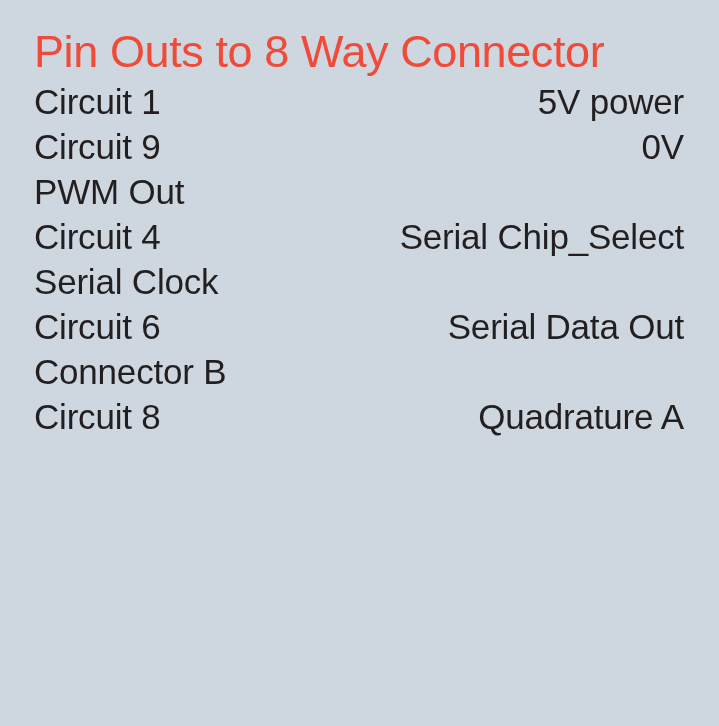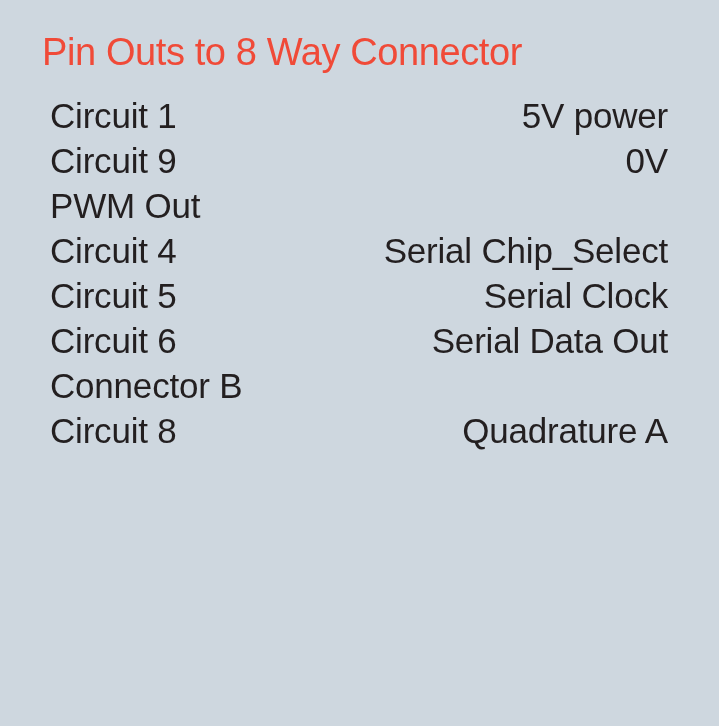--- a/index.html
+++ b/index.html
@@ -24,31 +24,31 @@
   }
   .content {
     position: absolute;
     left: 34px;
     top: 27px;
     width: 650px;
   }
   .title {
     color: #f04a38;
     font-family: "Liberation Sans", sans-serif;
-    font-size: 38px;
+    font-size: 45px;
     font-weight: 400;
     line-height: 50px;
     letter-spacing: -0.4px;
     white-space: nowrap;
-    margin: 0 0 2px 8px;
+    margin: 0 0 2px 0;
     text-align: left;
   }
   .pinout-list {
     list-style: none;
-    margin: 16px;
+    margin: 0;
     padding: 0;
   }
   .pin-row {
     display: flex;
     justify-content: space-between;
     align-items: baseline;
     height: 45px;
     line-height: 45px;
     color: #231f20;
     font-family: "Liberation Sans", sans-serif;
@@ -89,21 +89,20 @@
       <li class="pin-row">
         <span class="pin-value">PWM Out</span>
       </li>
 
       <li class="pin-row">
         <span class="pin-label">Circuit 4</span>
         <span class="pin-value">Serial Chip_Select</span>
       </li>
 
       <li class="pin-row">
-        <span class="pin-label">Circuit 5</span>
         <span class="pin-value">Serial Clock</span>
       </li>
 
       <li class="pin-row">
         <span class="pin-label">Circuit 6</span>
         <span class="pin-value">Serial Data Out</span>
       </li>
 
       <li class="pin-row">
         <span class="pin-value">Connector B</span>

